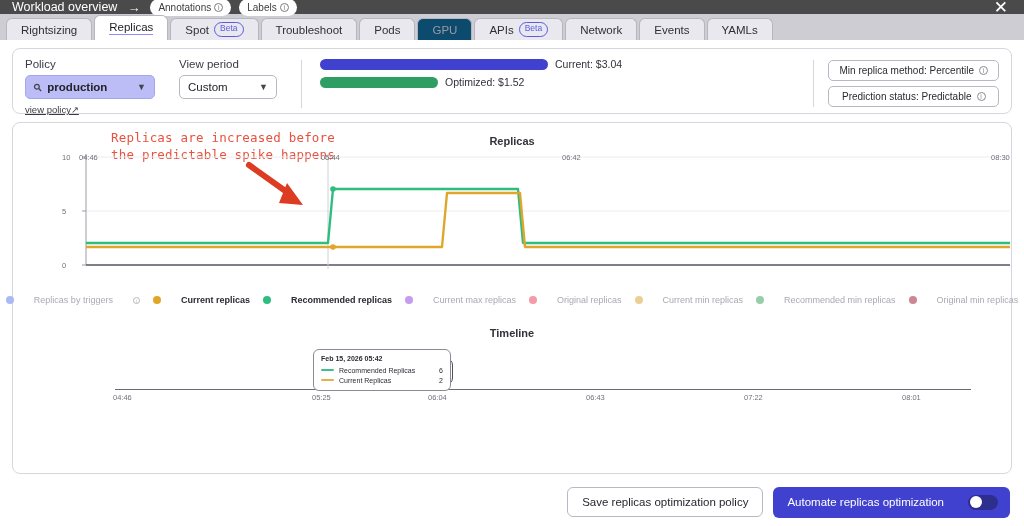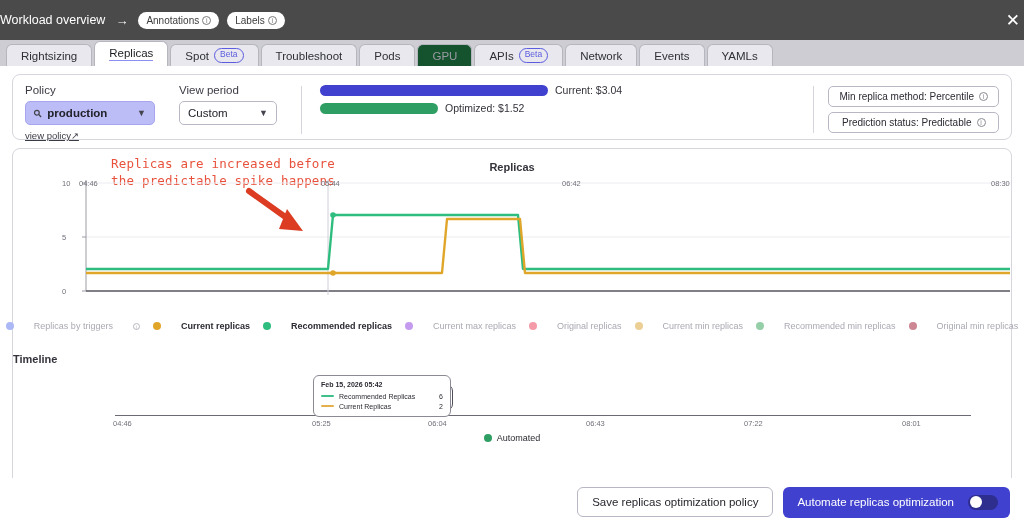--- a/index.html
+++ b/index.html
@@ -6,25 +6,25 @@
   html, body {
     margin: 0; padding: 0;
     width: 1024px; height: 526px;
     font-family: "Liberation Sans", sans-serif;
     background: #ffffff;
     overflow: hidden;
   }
 
   
   .topbar {
-    height: 40px;
+    height: 14px;
     background: #4a4a4a;
     display: flex;
     align-items: center;
-    padding: 0 0;
+    padding: 0 12px;
     color: #ffffff;
     font-size: 12.5px;
     gap: 8px;
   }
   .topbar .crumb { white-space: nowrap; }
   .topbar .arrow { font-size: 13px; opacity: .95; padding: 0 2px; }
   .pill {
     background: #ffffff;
     color: #3d3d3d;
     border-radius: 10px;
@@ -78,21 +78,21 @@
     padding: 0 14px;
     white-space: nowrap;
     cursor: pointer;
   }
   .tab.active {
     background: #ffffff;
     height: 25px;
     color: #1c1c22;
   }
   .tab.active .tab-label { border-bottom: 1.5px solid #8e8ef0; padding-bottom: 1px; }
-  .tab.disabled { color: #9a9aa4; background: #14532d; }
+  .tab.disabled { color: #9a9aa4; background: #0c4a6e; }
   .beta {
     border: 1px solid #5c5ce0;
     color: #5c5ce0;
     border-radius: 8px;
     font-size: 8.5px;
     padding: 0px 5px 1px;
     line-height: 1.4;
   }
 
   
@@ -266,21 +266,21 @@
     border-radius: 50%;
     font-size: 5px;
     line-height: 6px;
     text-align: center;
     color: #b6b6bf;
   }
 
   .timeline-title {
     position: absolute;
     left: 0; right: 0; top: 204px;
-    text-align: left;
+    text-align: center;
     font-size: 11px;
     font-weight: bold;
     color: #33333b;
   }
   .tlplot { position: absolute; left: 12px; top: 218px; width: 996px; height: 64px; }
   .tl-axis { position: absolute; left: 90px; right: 50px; top: 48px; height: 1px; background: #6a6a74; }
   .tl-marker { position: absolute; left: 320px; top: 16px; width: 1px; height: 33px; background: #c9c9d2; }
   .tl-box {
     position: absolute;
     left: 330px; top: 17px;
@@ -323,21 +323,21 @@
   }
   .btn-primary {
     border: none;
     border-radius: 6px;
     background: #4141cf;
     color: #ffffff;
     font-size: 11.5px;
     padding: 8px 12px 8px 14px;
     display: flex;
     align-items: center;
-    gap: 14px;
+    gap: 24px;
     cursor: pointer;
   }
   .toggle {
     width: 30px; height: 15px;
     border-radius: 9px;
     background: #2e2e8f;
     position: relative;
     flex: none;
   }
   .toggle .knob {
@@ -552,24 +552,20 @@
       <div class="tl-box">
         <span>Feb 15, 2026 05:42</span>
       </div>
       <div class="tltick" style="left:88px;">04:46</div>
       <div class="tltick" style="left:259px;margin-left:28px;">05:25</div>
       <div class="tltick" style="left:403px;">06:04</div>
       <div class="tltick" style="left:561px;">06:43</div>
       <div class="tltick" style="left:719px;">07:22</div>
       <div class="tltick" style="left:877px;">08:01</div>
     </div>
-    <div class="tl-legend">
-      <span class="dot" style="background:#2f9e63"></span>
-      <span>Automated</span>
-    </div>
   </div>
 </div>
 
 <div class="footer">
   <button class="btn-secondary">Save replicas optimization policy</button>
   <div class="btn-primary">
     <span>Automate replicas optimization</span>
     <span class="toggle">
         <span class="knob"></span>
       </span>

